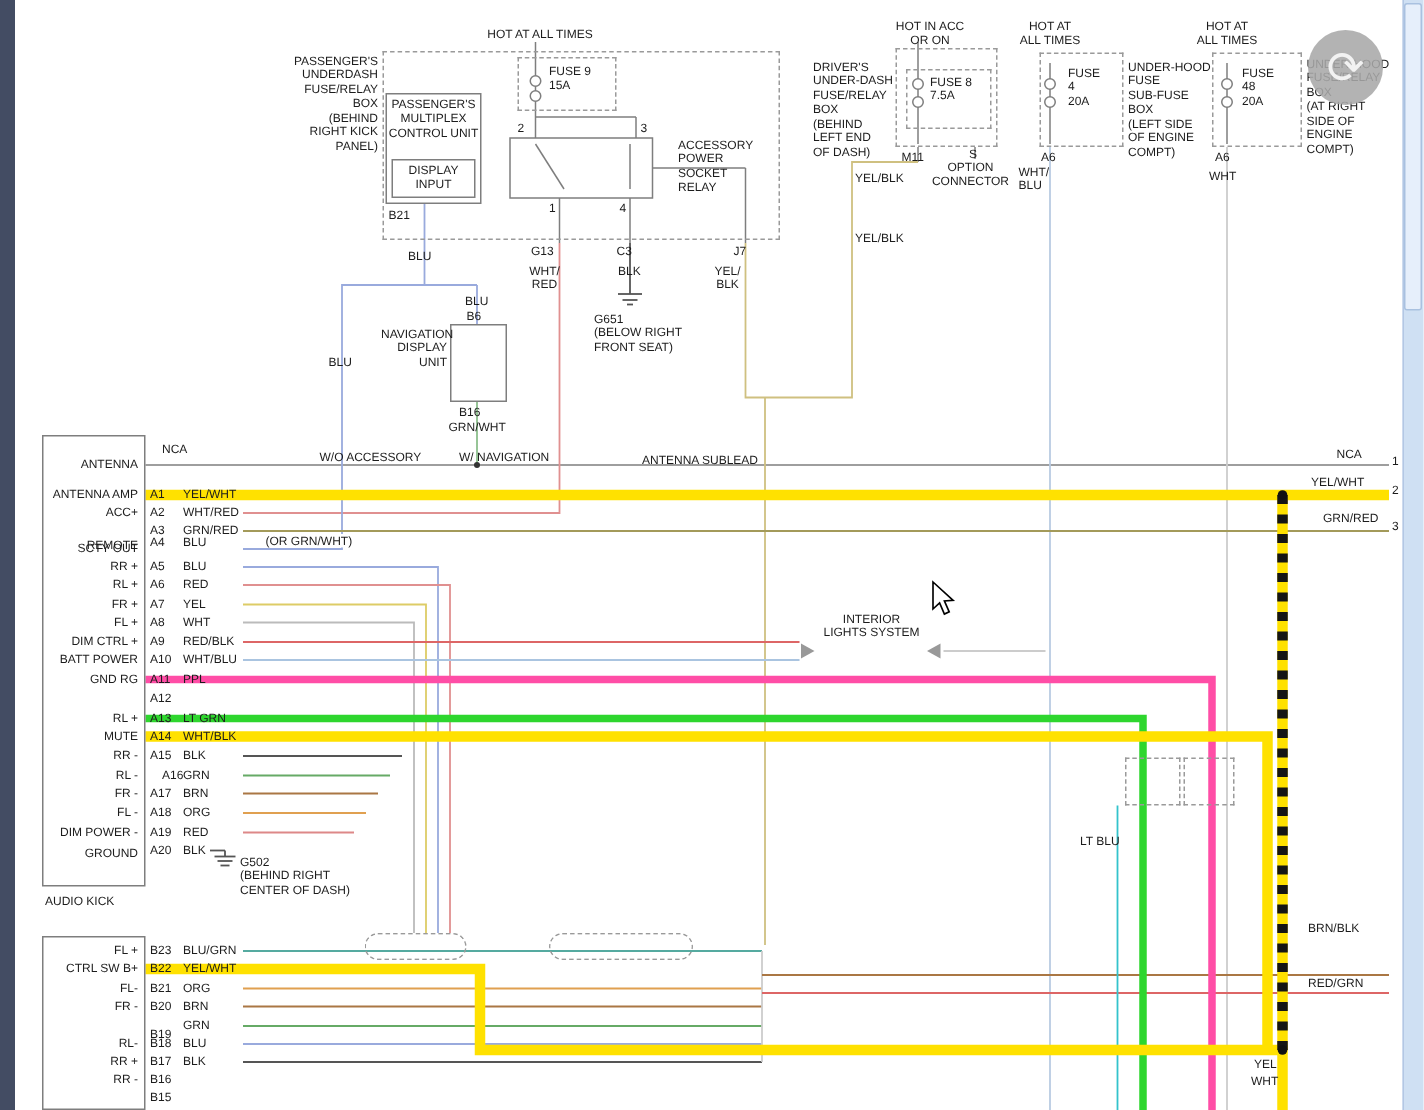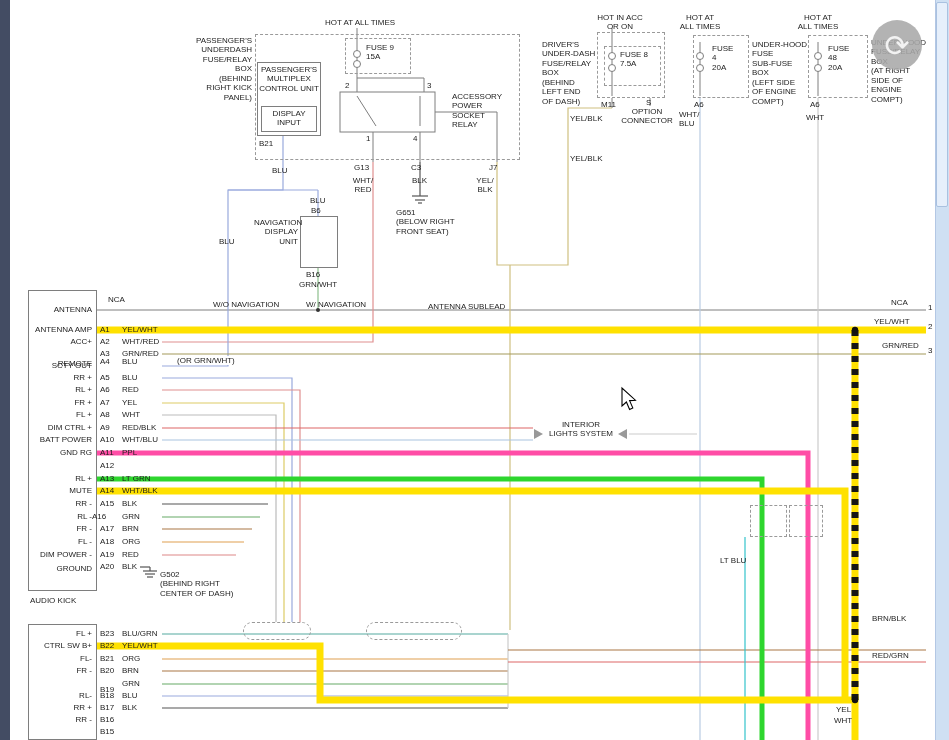--- a/index.html
+++ b/index.html
@@ -230,21 +230,21 @@
 SIDE OF
 ENGINE
 COMPT)</div>
 <div class="lbl pre" style="left:828px;top:44px">FUSE
 48
 20A</div>
 <div class="lbl" style="left:810px;top:100px">A6</div>
 <div class="lbl" style="left:806px;top:113px">WHT</div>
 
 <div class="lbl" style="left:108px;top:295px">NCA</div>
-<div class="lbl" style="left:213px;top:300px">W/O NAVIGATION</div>
+<div class="lbl" style="left:213px;top:300px">W/O ACCESSORY</div>
 <div class="lbl" style="left:306px;top:300px">W/ NAVIGATION</div>
 <div class="lbl" style="left:428px;top:302px">ANTENNA SUBLEAD</div>
 <div class="lbl bgw" style="left:176px;top:356px">(OR GRN/WHT)</div>
 <div class="lbl pre" style="left:160px;top:570px">G502
 (BEHIND RIGHT
 CENTER OF DASH)</div>
 <div class="lbl" style="left:30px;top:596px">AUDIO KICK</div>
 
 <div class="lbl r" style="left:30px;top:305px;width:62px">ANTENNA</div>
 <div class="lbl r" style="left:30px;top:325px;width:62px">ANTENNA AMP</div>
@@ -290,32 +290,32 @@
 <div class="lbl" style="left:100px;top:448px">A11</div>
     <div class="lbl" style="left:122px;top:448px">PPL</div>
 <div class="lbl" style="left:100px;top:461px">A12</div>
     <div class="lbl" style="left:122px;top:461px"></div>
 <div class="lbl" style="left:100px;top:474px">A13</div>
     <div class="lbl" style="left:122px;top:474px">LT GRN</div>
 <div class="lbl" style="left:100px;top:486px">A14</div>
     <div class="lbl" style="left:122px;top:486px">WHT/BLK</div>
 <div class="lbl" style="left:100px;top:499px">A15</div>
     <div class="lbl" style="left:122px;top:499px">BLK</div>
-<div class="lbl" style="left:92px;top:512px">A16</div>
+<div class="lbl" style="left:108px;top:512px">A16</div>
     <div class="lbl" style="left:122px;top:512px">GRN</div>
 <div class="lbl" style="left:100px;top:524px">A17</div>
     <div class="lbl" style="left:122px;top:524px">BRN</div>
 <div class="lbl" style="left:100px;top:537px">A18</div>
     <div class="lbl" style="left:122px;top:537px">ORG</div>
 <div class="lbl" style="left:100px;top:550px">A19</div>
     <div class="lbl" style="left:122px;top:550px">RED</div>
 <div class="lbl" style="left:100px;top:562px">A20</div>
     <div class="lbl" style="left:122px;top:562px">BLK</div>
 
-<div class="lbl c pre" style="left:543px;top:420px;width:76px">INTERIOR
+<div class="lbl c pre" style="left:543px;top:408px;width:76px">INTERIOR
 LIGHTS SYSTEM</div>
 <div class="lbl" style="left:891px;top:298px">NCA</div>
 <div class="lbl" style="left:874px;top:317px">YEL/WHT</div>
 <div class="lbl" style="left:882px;top:341px">GRN/RED</div>
 <div class="lbl" style="left:928px;top:303px">1</div>
 <div class="lbl" style="left:928px;top:322px">2</div>
 <div class="lbl" style="left:928px;top:346px">3</div>
 <div class="lbl" style="left:872px;top:614px">BRN/BLK</div>
 <div class="lbl" style="left:872px;top:651px">RED/GRN</div>
 <div class="lbl" style="left:720px;top:556px">LT BLU</div>

